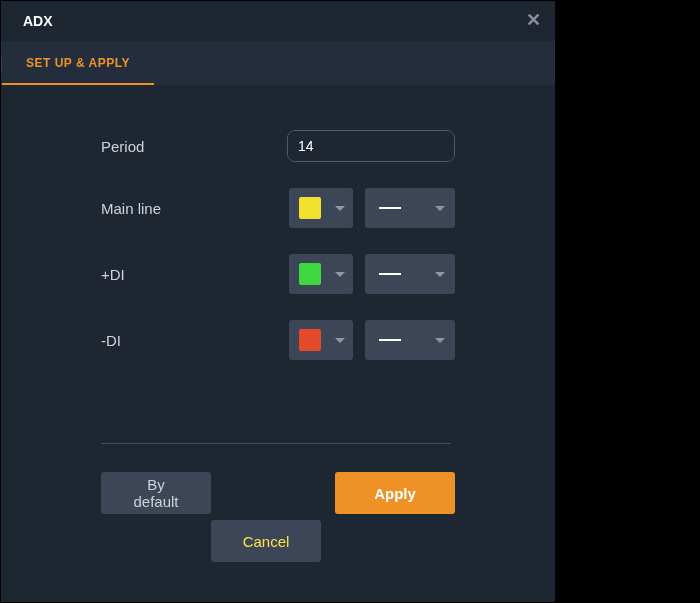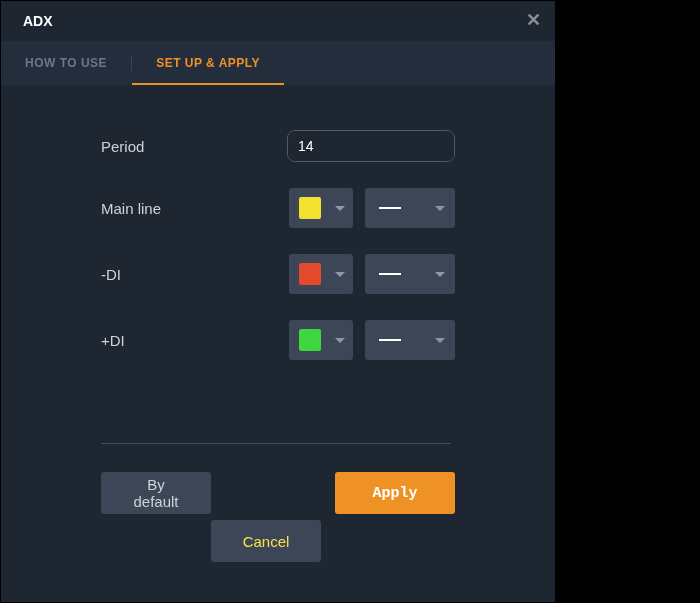--- a/index.html
+++ b/index.html
@@ -177,37 +177,33 @@
     margin-left: auto;
     min-width: 110px;
     margin-top: 48px;
   }
   .btn-apply {
     background: #ee9226;
     color: #fff;
     font-weight: bold;
     margin-left: 14px;
     min-width: 120px;
-    font-family: Liberation Mono, monospace;
   }
 </style>
 </head>
 <body>
 
 <div class="dialog">
 
   <div class="header">
     <span class="title">ADX</span>
     <span class="close">✕</span>
   </div>
 
   <div class="tabs">
-    <div class="tab">
-      <span>HOW TO USE</span>
-    </div>
     <div class="tab-sep"></div>
     <div class="tab active">
       <span>SET UP &amp; APPLY</span>
     </div>
   </div>
 
   <div class="content">
 
     <div class="row">
       <div class="row-label">Period</div>
@@ -227,38 +223,38 @@
           <div class="chev"></div>
         </div>
         <div class="picker style-picker">
           <div class="style-preview"></div>
           <div class="chev"></div>
         </div>
       </div>
     </div>
 
     <div class="row">
+      <div class="row-label">+DI</div>
+      <div class="controls">
+        <div class="picker">
+          <div class="swatch" style="background:#3fd73f"></div>
+          <div class="chev"></div>
+        </div>
+        <div class="picker style-picker">
+          <div class="style-preview"></div>
+          <div class="chev"></div>
+        </div>
+      </div>
+    </div>
+
+    <div class="row">
       <div class="row-label">-DI</div>
       <div class="controls">
         <div class="picker">
           <div class="swatch" style="background:#e24a2b"></div>
-          <div class="chev"></div>
-        </div>
-        <div class="picker style-picker">
-          <div class="style-preview"></div>
-          <div class="chev"></div>
-        </div>
-      </div>
-    </div>
-
-    <div class="row">
-      <div class="row-label">+DI</div>
-      <div class="controls">
-        <div class="picker">
-          <div class="swatch" style="background:#3fd73f"></div>
           <div class="chev"></div>
         </div>
         <div class="picker style-picker">
           <div class="style-preview"></div>
           <div class="chev"></div>
         </div>
       </div>
     </div>
 
   </div>

